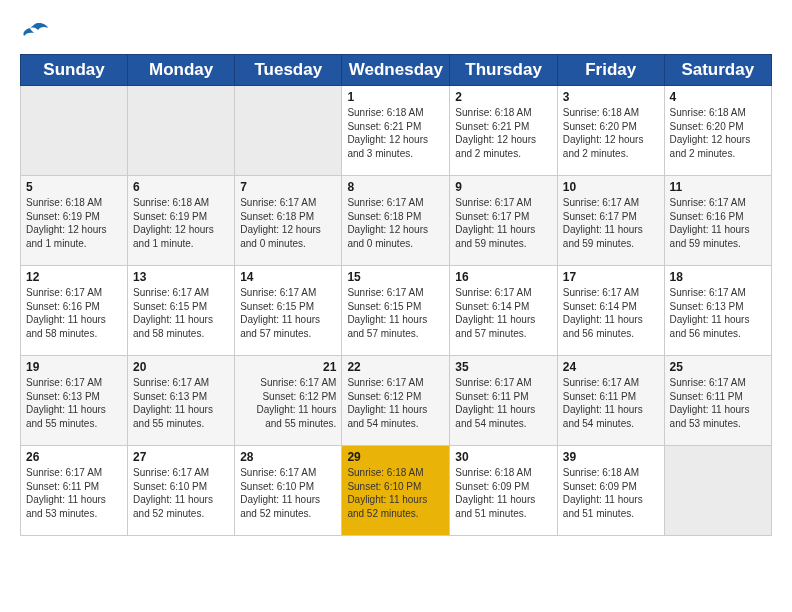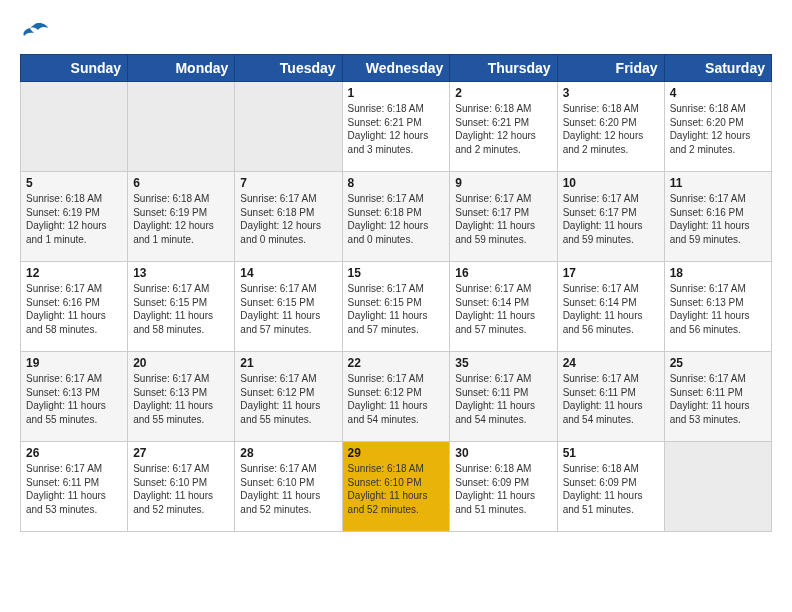--- a/index.html
+++ b/index.html
@@ -44,23 +44,23 @@
       color: #333;
     }
     .calendar {
       width: 100%;
       border-collapse: collapse;
       font-size: 10px;
     }
     .calendar th {
       background-color: #2255a0;
       color: white;
-      text-align: right;
+      text-align: center;
       padding: 5px 6px;
-      font-size: 14px;
+      font-size: 17px;
       font-weight: bold;
       border: 1px solid #1a4080;
     }
     .calendar td {
       border: 1px solid #ccc;
       vertical-align: top;
       padding: 4px 5px;
       width: 108px;
       height: 90px;
       background: #fff;
@@ -282,21 +282,21 @@
           </div>
         </td>
         <td style="background: rgb(245, 245, 245);">
           <div class="day-num">20</div>
           <div class="day-info">
             <div>Sunrise: 6:17 AM</div>
             <div>Sunset: 6:13 PM</div>
             <div>Daylight: 11 hours and 55 minutes.</div>
           </div>
         </td>
-        <td style="background: rgb(245, 245, 245);">
+        <td style="background: rgb(245, 245, 245); text-align: right;">
           <div class="day-num">21</div>
           <div class="day-info">
             <div>Sunrise: 6:17 AM</div>
             <div>Sunset: 6:12 PM</div>
             <div>Daylight: 11 hours and 55 minutes.</div>
           </div>
         </td>
         <td style="background: rgb(245, 245, 245); margin-top: 24px;">
           <div class="day-num">22</div>
           <div class="day-info">
@@ -365,21 +365,21 @@
         </td>
         <td style="background: rgb(255, 255, 255);">
           <div class="day-num">30</div>
           <div class="day-info">
             <div>Sunrise: 6:18 AM</div>
             <div>Sunset: 6:09 PM</div>
             <div>Daylight: 11 hours and 51 minutes.</div>
           </div>
         </td>
         <td style="background: rgb(255, 255, 255);">
-          <div class="day-num">51</div>
+          <div class="day-num">39</div>
           <div class="day-info">
             <div>Sunrise: 6:18 AM</div>
             <div>Sunset: 6:09 PM</div>
             <div>Daylight: 11 hours and 51 minutes.</div>
           </div>
         </td>
         <td class="empty-cell"></td>
       </tr>
     </tbody>
 </table>

